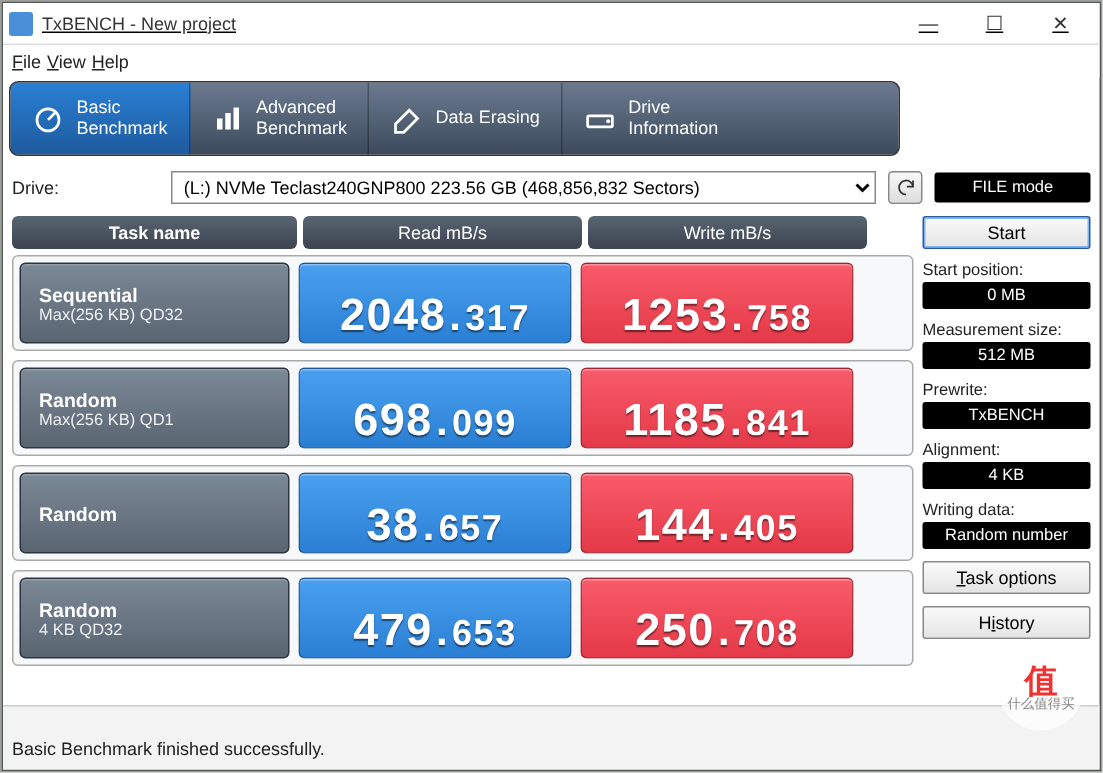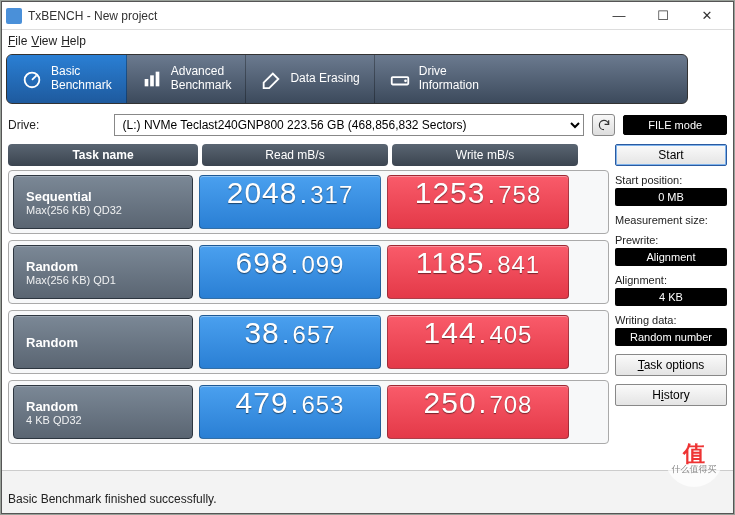--- a/index.html
+++ b/index.html
@@ -1,26 +1,26 @@
 <!DOCTYPE html>
 <html><head>
 <meta charset="utf-8">
 <style>
 * { box-sizing: border-box; margin: 0; padding: 0; font-family: "Segoe UI", Tahoma, sans-serif; }
 body { width: 735px; height: 515px; background: #99a099; overflow: hidden; }
 .window { width: 733px; height: 513px; background: #fff; border: 1px solid #555; position: relative; margin:1px; }
-.titlebar { height: 28px; display: flex; align-items: center; padding: 0 4px; background: #fff; border-bottom: 1px solid #ddd; }
+.titlebar { height: 28px; display: flex; align-items: center; padding: 0 4px; background: #fff; border-bottom: 1px solid #ddd; text-decoration: underline; }
 .titlebar .icon { width: 16px; height: 16px; margin-right: 6px; background: #4a90d9; border-radius: 2px; }
 .titlebar .title { font-size: 12px; color: #333; flex: 1; }
 .winbtns { display: flex; }
 .winbtn { width: 44px; height: 28px; display: flex; align-items: center; justify-content: center; font-size: 13px; color: #333; }
 .menubar { height: 22px; display: flex; align-items: center; padding: 0 6px; background: #fff; font-size: 12px; color: #222; gap: 4px; }
 .menubar span u { text-decoration: underline; }
 
-.toolbar { height: 50px; width: 682px; margin-left:4px; margin-top:2px; background: linear-gradient(#6b7a8f,#3c4a5c); border-radius: 6px; display: flex; align-items: stretch; overflow: hidden; border:1px solid #333;}
+.toolbar { height: 50px; width: 594px; margin-left:4px; margin-top:2px; background: linear-gradient(#6b7a8f,#3c4a5c); border-radius: 6px; display: flex; align-items: stretch; overflow: hidden; border:1px solid #333;}
 .tool { flex:0 0 auto; display: flex; align-items: center; gap: 8px; padding: 0 14px; color: #fff; font-size: 12px; border-right: 1px solid rgba(0,0,0,.3); cursor:pointer; }
 .tool.active { background: linear-gradient(#2a7fd4,#1e5a9e); }
 .tool .ticon { width: 22px; height: 22px; display:flex; align-items:center; justify-content:center; }
 .tool .tlabel { line-height: 1.15; }
 
 .driverow { display: flex; align-items: center; margin: 10px 6px 4px 6px; font-size: 12px; gap:8px;}
 .driverow .lbl { width: 98px; color:#222; }
 .driverow select { flex: 0 0 470px; height: 22px; font-size: 12px; border:1px solid #888; background:#fff; padding-left:4px;}
 .driverow select option::before{content:"";}
 .refreshbtn { width: 24px; height: 22px; border:1px solid #888; background: linear-gradient(#f8f8f8,#ddd); display:flex; align-items:center; justify-content:center; border-radius:3px;}
@@ -33,21 +33,21 @@
 .headrow { height: 22px; display:flex; gap:4px; margin-bottom:4px;}
 .headcell { background: linear-gradient(#5a6572,#3b4450); color:#fff; font-size:12px; display:flex; align-items:center; justify-content:center; border-radius:4px; }
 .headcell.c1 { flex: 0 0 190px; font-weight: bold; }
 .headcell.c2 { flex: 0 0 186px; }
 .headcell.c3 { flex: 0 0 186px; }
 
 .row { height: 64px; border:1px solid #aaa; border-radius:4px; background:#f7f8f9; display:flex; align-items:center; gap:6px; padding:4px; margin-bottom:6px;}
 .taskcell { flex: 0 0 180px; height:100%; background: linear-gradient(#7b8896,#5a6572); border-radius:4px; color:#fff; display:flex; flex-direction:column; justify-content:center; padding-left:12px; font-size:12px; border:1px solid #2d3640; box-shadow: inset 0 1px 0 rgba(255,255,255,.2);}
 .taskcell .t1 { font-weight:bold; font-size:13px;}
 .taskcell .t2 { font-size:11px; opacity:.9;}
-.valcell { flex: 0 0 182px; height:100%; border-radius:4px; color:#fff; display:flex; align-items:flex-start; justify-content:center; font-family: "Arial Black","Segoe UI",sans-serif; font-weight:400; letter-spacing:1px; text-shadow: 0 1px 1px rgba(0,0,0,.5); border:1px solid rgba(0,0,0,.3); box-shadow: inset 0 1px 0 rgba(255,255,255,.35);}
+.valcell { flex: 0 0 182px; height:100%; border-radius:4px; color:#fff; display:flex; align-items:flex-end; justify-content:center; font-family: "Arial Black","Segoe UI",sans-serif; font-weight:700; letter-spacing:1px; text-shadow: 0 1px 1px rgba(0,0,0,.5); border:1px solid rgba(0,0,0,.3); box-shadow: inset 0 1px 0 rgba(255,255,255,.35);}
 .valcell.read { background: linear-gradient(#4aa0ef,#2a7fd4); }
 .valcell.write { background: linear-gradient(#f95b6a,#e43948); }
 .num { display:flex; align-items:baseline; }
 .num .int { font-size: 30px; }
 .num .dot { font-size: 28px; padding:0 2px;}
 .num .frac { font-size: 24px; }
 
 .startbtn { height: 22px; background: linear-gradient(#fafafa,#e4e4e4); border:1px solid #2a5aa0; color:#000; font-size:12px; display:flex; align-items:center; justify-content:center; border-radius:2px; box-shadow:0 0 0 1px #7fb3ec inset; }
 .sidelabel { font-size: 11px; color:#222; margin-top:6px; }
 .sideval { height: 18px; background:#000; color:#fff; font-size:11px; display:flex; align-items:center; justify-content:center; border-radius:2px; }
@@ -224,22 +224,23 @@
       </div>
     </div>
 
     <div class="side">
       <div class="startbtn">
           <span>Start</span>
         </div>
       <div class="sidelabel">Start position:</div>
       <div class="sideval">0 MB</div>
       <div class="sidelabel">Measurement size:</div>
+      <div class="sideval">512 MB</div>
       <div class="sidelabel">Prewrite:</div>
-      <div class="sideval">Alignment</div>
+      <div class="sideval">TxBENCH</div>
       <div class="sidelabel">Alignment:</div>
       <div class="sideval">4 KB</div>
       <div class="sidelabel">Writing data:</div>
       <div class="sideval">Random number</div>
       <div class="sidebtn">
           <span><u>T</u>ask options</span>
         </div>
       <div class="sidebtn">
           <span>H<u>i</u>story</span>
         </div>

